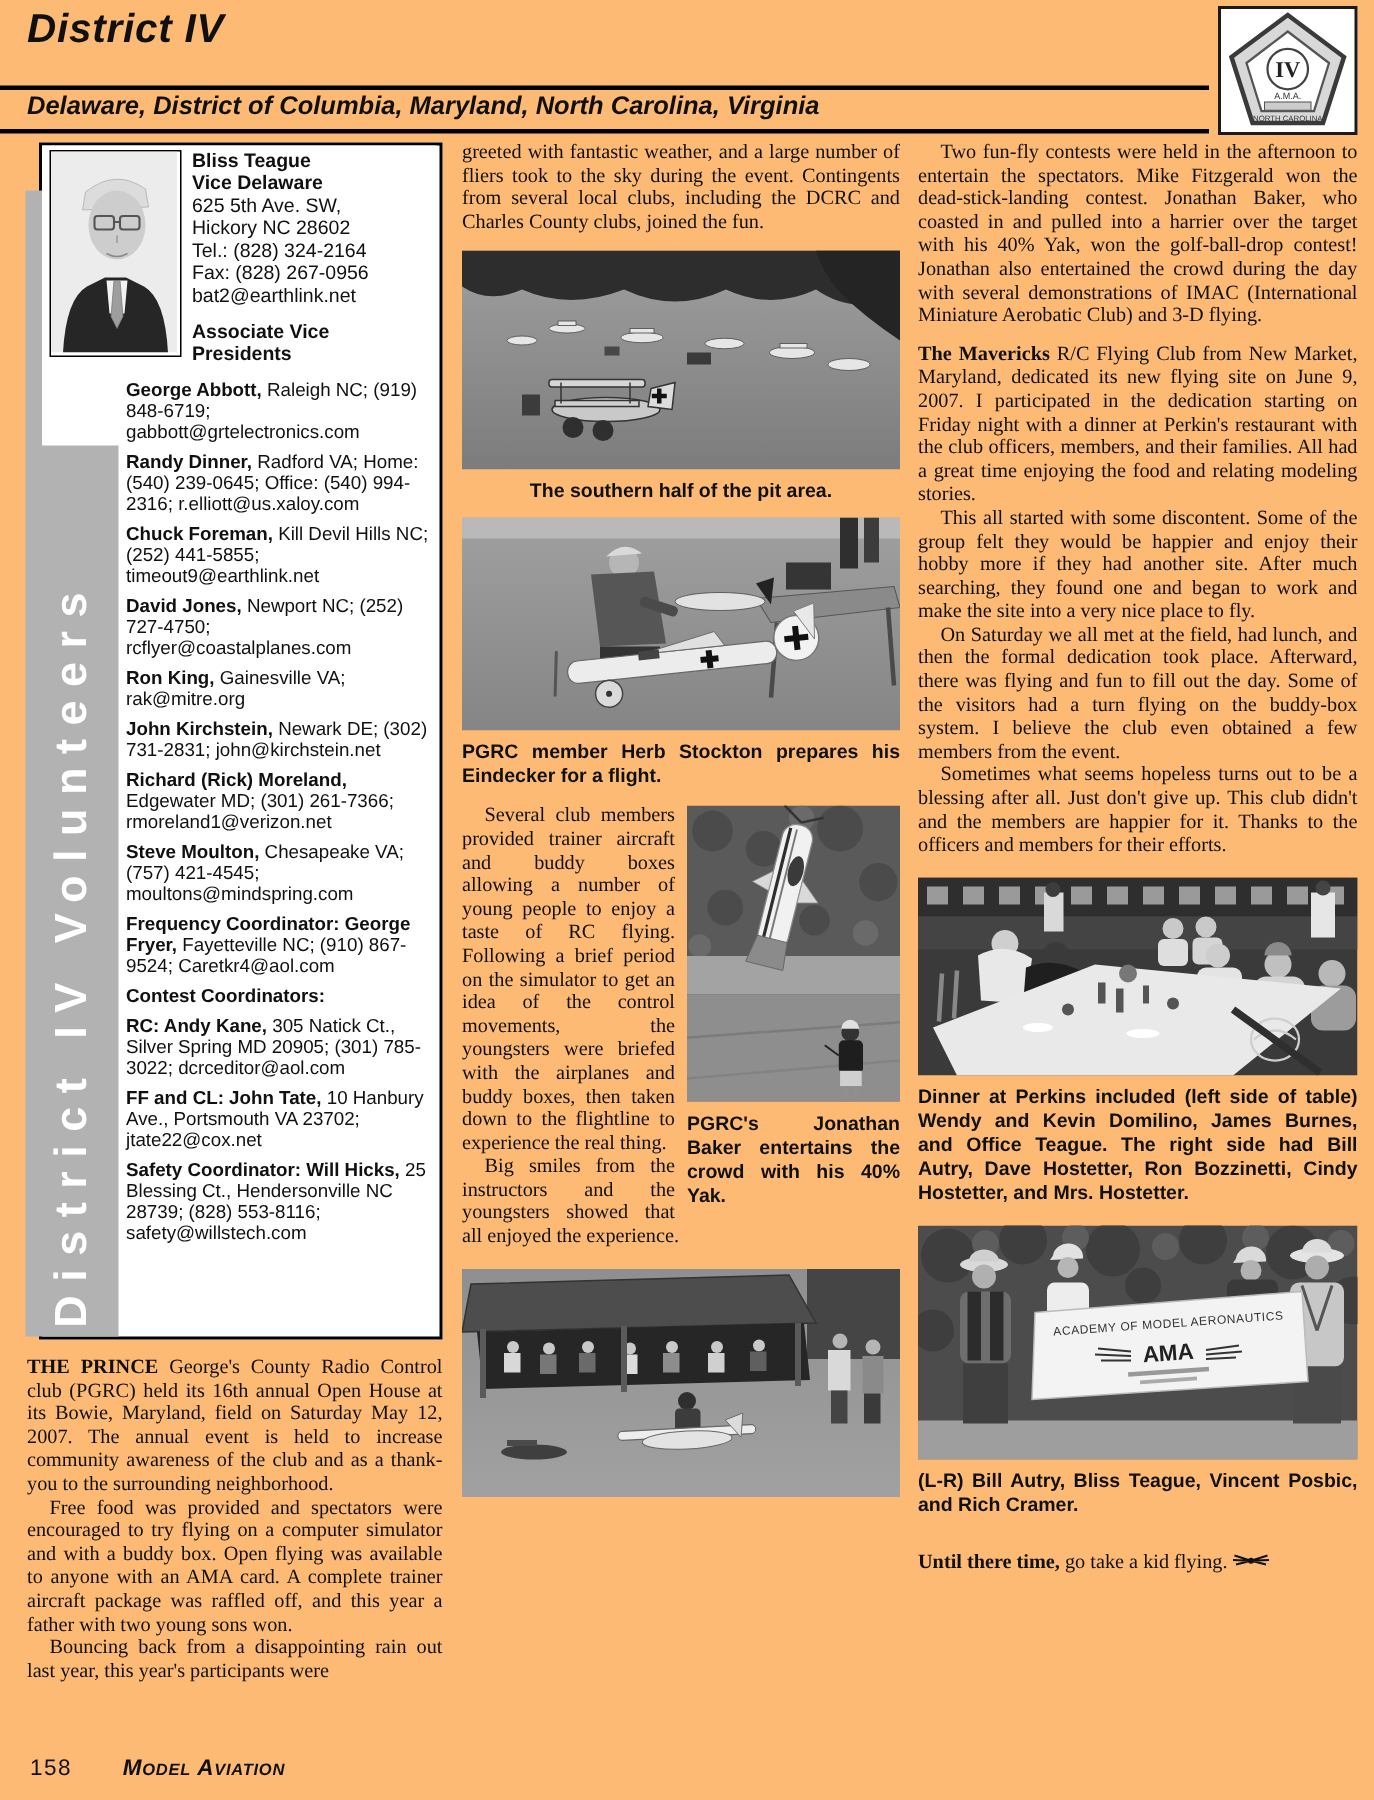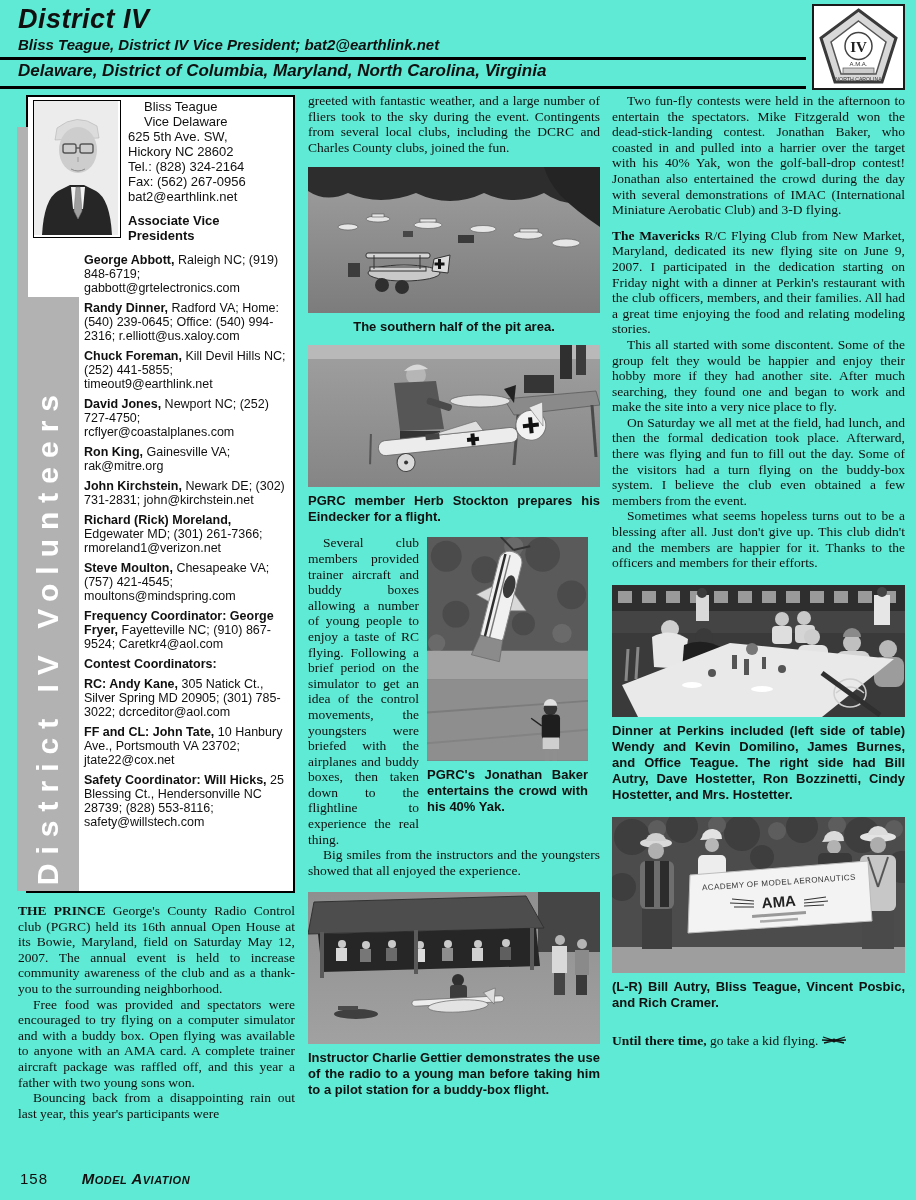--- a/index.html
+++ b/index.html
@@ -1,16 +1,16 @@
 <!DOCTYPE html>
 <html><head>
 <meta charset="utf-8">
 <style>
   html,body{margin:0;padding:0;background:#fff;}
-  #page{position:relative;width:916px;height:1200px;background:#5eead4;overflow:hidden;
+  #page{position:relative;width:916px;height:1200px;background:#fdba74;overflow:hidden;
         font-family:"Liberation Serif",serif;color:#101010;}
   
   .hd-title{position:absolute;left:18px;top:4px;font-family:"Liberation Sans",sans-serif;
             font-weight:bold;font-style:italic;font-size:27px;letter-spacing:.5px;}
   .hd-sub{position:absolute;left:18px;top:36px;font-family:"Liberation Sans",sans-serif;
           font-weight:bold;font-style:italic;font-size:15px;}
   .rule{position:absolute;left:0;width:806px;height:3px;background:#000;}
   .rule1{top:57px}.rule2{top:86px}
   .hd-region{position:absolute;left:18px;top:61px;font-family:Liberation Sans, sans-serif;
              font-weight:bold;font-style:italic;font-size:17px;}
@@ -20,54 +20,53 @@
   .sb-box{position:absolute;left:26px;top:95px;width:269px;height:798px;border:2px solid #000;
           box-sizing:border-box;background:#fff;z-index:1;}
   .sb-gray{position:absolute;left:17px;top:127px;width:62px;height:764px;background:#b2b2b2;z-index:2;}
   .sb-vtext{position:absolute;bottom:6px;left:50%;transform:translateX(-50%) rotate(180deg);
             writing-mode:vertical-rl;font-family:"Liberation Sans",sans-serif;font-weight:bold;
             font-size:30px;letter-spacing:9px;color:#fff;white-space:nowrap;}
   .vp-panel{position:absolute;left:28px;top:97px;width:263px;height:200px;background:#fff;z-index:3;}
   .vp-photo{position:absolute;left:5px;top:3px;width:86px;height:136px;border:1px solid #000;}
   .vp-text{position:absolute;left:100px;top:2px;width:160px;font-family:"Liberation Sans",sans-serif;
            font-size:13px;line-height:15px;}
-  .vp-text .b{font-weight:normal;margin-left:16px;}
+  .vp-text .b{font-weight:bold;}
   .vp-assoc{margin-top:9px;font-weight:bold;}
   .sb-entries{position:absolute;left:84px;top:253px;width:207px;z-index:3;
               font-family:"Liberation Sans",sans-serif;font-size:12.5px;line-height:14px;}
   .sb-entries p{margin:0 0 6px 0;}
   .sb-entries b{font-weight:bold;}
   
   .col{position:absolute;top:93px;}
   #col-left-art{position:absolute;left:18px;top:903px;width:277px;}
   #col-mid{left:308px;width:292px;}
   #col-right{left:612px;width:293px;}
   .bp{margin:0;text-align:justify;font-size:13.5px;line-height:15.6px;}
   .ind{text-indent:15px;}
   .cap{font-family:"Liberation Sans",sans-serif;font-weight:bold;font-size:13px;
        line-height:16px;text-align:justify;margin:6px 0 0 0;}
   .cap-l{text-align:center;}
   .photo{display:block;width:100%;}
   .ph{margin-top:12px;line-height:0;}
-  .yak-float{float:right;width:161px;margin:2px 12px 2px 8px;}
+  .yak-float{float:right;width:142px;margin:2px 0 2px 8px;}
   .closing{margin-top:22px;font-size:13.5px;}
   .wings{vertical-align:-1px;margin-left:3px;}
   
   .footer{position:absolute;left:20px;top:1170px;font-size:15px;}
   .footer .pg{font-family:"Liberation Sans",sans-serif;letter-spacing:1px;}
   .footer .mag{margin-left:30px;font-family:"Liberation Sans",sans-serif;font-weight:bold;
                font-style:italic;font-variant:small-caps;letter-spacing:.5px;}
 </style>
 </head>
 <body>
 
 <div id="page">
 
   <div class="hd-title">District IV</div>
-  <div class="hd-sub">Bliss Teague, District IV Vice President; bat2@earthlink.net</div>
   <div class="rule rule1"></div>
   <div class="hd-region">Delaware, District of Columbia, Maryland, North Carolina, Virginia</div>
   <div class="rule rule2"></div>
 
   <div class="badge">
     <svg width="89" height="82" viewBox="0 0 89 82">
       <polygon points="44.5,4 82,32 68,76 21,76 7,32" fill="#d8d8d8" stroke="#3a3a3a" stroke-width="3"></polygon>
       <polygon points="44.5,15 72,36 62,68 27,68 17,36" fill="#fff" stroke="#555" stroke-width="1.5"></polygon>
       <circle cx="44.5" cy="40" r="13.5" fill="#fff" stroke="#444" stroke-width="1.5"></circle>
       <text x="44.5" y="45.5" text-anchor="middle" font-family="Liberation Serif,serif" font-weight="bold" font-size="15" fill="#222">IV</text>
@@ -99,21 +98,21 @@
         <polygon points="37,86 51,86 49,108 39,108" fill="#f2f2f2"></polygon>
         <polygon points="42,86 46,86 48,110 44,118 40,110" fill="#9e9e9e" stroke="#777" stroke-width="0.5"></polygon>
       </svg>
     </div>
     <div class="vp-text">
       <div class="b">Bliss Teague</div>
       <div class="b">Vice Delaware</div>
       <div>625 5th Ave. SW,</div>
       <div>Hickory NC 28602</div>
       <div>Tel.: (828) 324-2164</div>
-      <div>Fax: (562) 267-0956</div>
+      <div>Fax: (828) 267-0956</div>
       <div>bat2@earthlink.net</div>
       <div class="vp-assoc">Associate Vice Presidents</div>
     </div>
   </div>
 
   <div class="sb-entries">
     <p><b>George Abbott,</b> <span>Raleigh NC; (919) 848-6719; gabbott@grtelectronics.com</span></p>
     <p><b>Randy Dinner,</b> <span>Radford VA; Home: (540) 239-0645; Office: (540) 994-2316; r.elliott@us.xaloy.com</span></p>
     <p><b>Chuck Foreman,</b> <span>Kill Devil Hills NC; (252) 441-5855; timeout9@earthlink.net</span></p>
     <p><b>David Jones,</b> <span>Newport NC; (252) 727-4750; rcflyer@coastalplanes.com</span></p>
@@ -309,21 +308,20 @@
         <rect x="142" y="93" width="17" height="16" rx="3" fill="#3c3c3c"></rect>
         <g transform="rotate(-3 150 112)">
           <rect x="104" y="106" width="92" height="6" rx="3" fill="#ededed" stroke="#666" stroke-width="0.7"></rect>
           <ellipse cx="150" cy="114" rx="30" ry="6" fill="#e3e3e3" stroke="#666" stroke-width="0.7"></ellipse>
           <polygon points="176,102 188,98 186,114" fill="#dcdcdc" stroke="#666" stroke-width="0.6"></polygon>
         </g>
         <ellipse cx="48" cy="122" rx="22" ry="5" fill="#3f3f3f"></ellipse>
         <rect x="30" y="114" width="20" height="4" fill="#4a4a4a"></rect>
       </svg>
     </div>
-    <p class="cap">Instructor Charlie Gettier demonstrates the use of the radio to a young man before taking him to a pilot station for a buddy-box flight.</p>
   </div>
 
   <div id="col-right" class="col">
     <p class="bp ind">Two fun-fly contests were held in the afternoon to entertain the spectators. Mike Fitzgerald won the dead-stick-landing contest. Jonathan Baker, who coasted in and pulled into a harrier over the target with his 40% Yak, won the golf-ball-drop contest! Jonathan also entertained the crowd during the day with several demonstrations of IMAC (International Miniature Aerobatic Club) and 3-D flying.</p>
     <p class="bp" style="margin-top:10px"><b>The Mavericks</b><span> R/C Flying Club from New Market, Maryland, dedicated its new flying site on June 9, 2007. I participated in the dedication starting on Friday night with a dinner at Perkin's restaurant with the club officers, members, and their families. All had a great time enjoying the food and relating modeling stories.</span></p>
     <p class="bp ind">This all started with some discontent. Some of the group felt they would be happier and enjoy their hobby more if they had another site. After much searching, they found one and began to work and make the site into a very nice place to fly.</p>
     <p class="bp ind">On Saturday we all met at the field, had lunch, and then the formal dedication took place. Afterward, there was flying and fun to fill out the day. Some of the visitors had a turn flying on the buddy-box system. I believe the club even obtained a few members from the event.</p>
     <p class="bp ind">Sometimes what seems hopeless turns out to be a blessing after all. Just don't give up. This club didn't and the members are happier for it. Thanks to the officers and members for their efforts.</p>
 
     <div class="ph" style="margin-top:14px">

